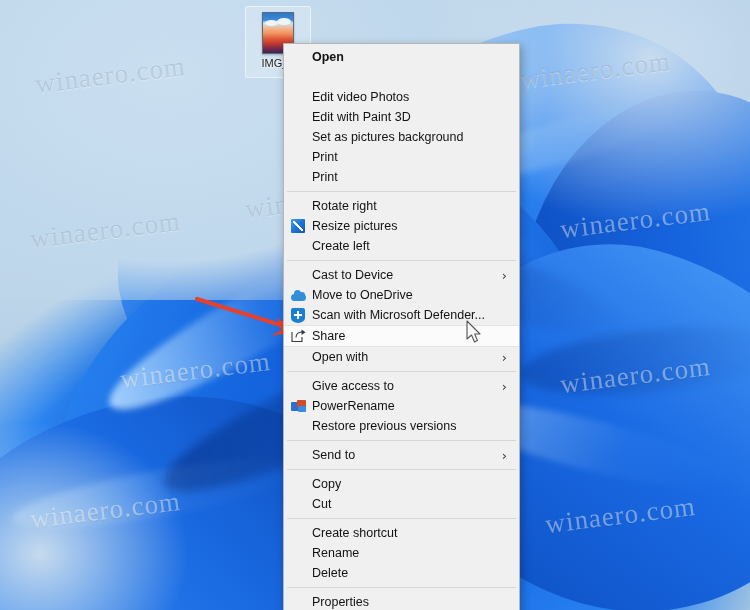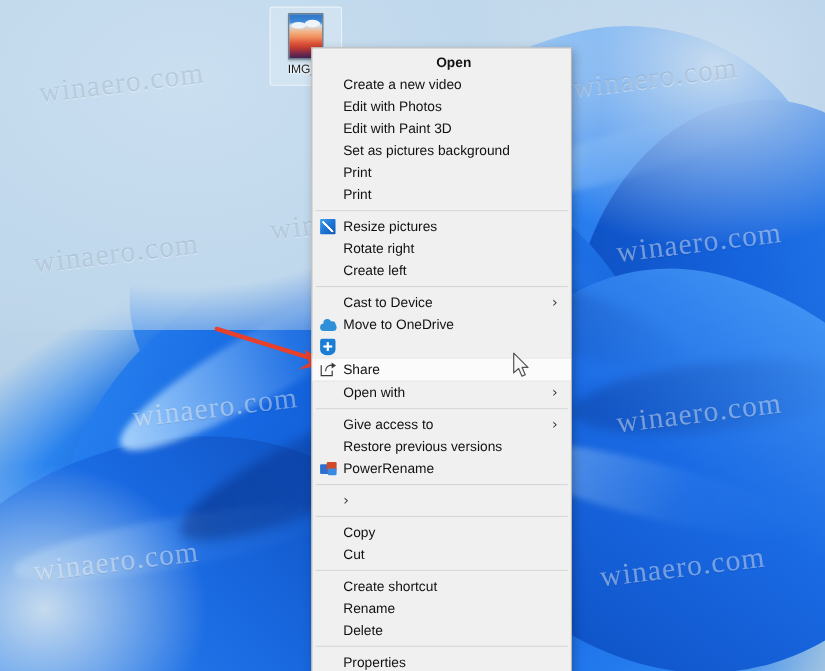--- a/index.html
+++ b/index.html
@@ -234,21 +234,21 @@
     height: 20px;
     display: flex;
     align-items: center;
     justify-content: center;
   }
   .mi-label {
     flex: 1;
     overflow: hidden;
     text-overflow: ellipsis;
   }
-  .mi.bold .mi-label { font-weight: bold; text-align: center; }
+  .mi.bold .mi-label { font-weight: bold; }
   .mi .chev {
     font-size: 13px;
     color: #3a3a3a;
     padding-right: 6px;
     line-height: 1;
     font-family: "DejaVu Sans", sans-serif;
   }
   .mi.hl {
     background: #fbfbfb;
     border-top: 1px solid #e4e4e4;
@@ -379,54 +379,53 @@
   </svg>
 
   <div class="ctx-menu">
 
     <div class="mi bold">
       <span class="mi-icon"></span>
       <span class="mi-label">Open</span>
     </div>
     <div class="mi">
       <span class="mi-icon"></span>
-      <span class="mi-label">Create a new video</span>
-    </div>
-    <div class="mi">
-      <span class="mi-icon"></span>
-      <span class="mi-label">Edit with Photos</span>
+    </div>
+    <div class="mi">
+      <span class="mi-icon"></span>
+      <span class="mi-label">Edit video Photos</span>
     </div>
     <div class="mi">
       <span class="mi-icon"></span>
       <span class="mi-label">Edit with Paint 3D</span>
     </div>
     <div class="mi">
       <span class="mi-icon"></span>
       <span class="mi-label">Set as pictures background</span>
     </div>
     <div class="mi">
       <span class="mi-icon"></span>
       <span class="mi-label">Print</span>
     </div>
     <div class="mi">
       <span class="mi-icon"></span>
       <span class="mi-label">Print</span>
     </div>
 
     <div class="sep"></div>
 
+    <div class="mi">
+      <span class="mi-icon"></span>
+      <span class="mi-label">Rotate right</span>
+    </div>
     <div class="mi">
       <span class="mi-icon">
           <span class="ic-resize"></span>
         </span>
       <span class="mi-label">Resize pictures</span>
-    </div>
-    <div class="mi">
-      <span class="mi-icon"></span>
-      <span class="mi-label">Rotate right</span>
     </div>
     <div class="mi">
       <span class="mi-icon"></span>
       <span class="mi-label">Create left</span>
     </div>
 
     <div class="sep"></div>
 
     <div class="mi">
       <span class="mi-icon"></span>
@@ -440,20 +439,21 @@
             <i class="b"></i>
             <i class="c"></i>
           </span>
       </span>
       <span class="mi-label">Move to OneDrive</span>
     </div>
     <div class="mi">
       <span class="mi-icon">
           <span class="ic-shield"></span>
         </span>
+      <span class="mi-label">Scan with Microsoft Defender...</span>
     </div>
     <div class="mi hl">
       <span class="mi-icon">
         <svg width="15" height="14" viewBox="0 0 15 14">
           <path d="M1,3 L1,12.5 L11,12.5 L11,8" fill="none" stroke="#3a3a3a" stroke-width="1.1"></path>
           <path d="M5,8.5 C5,4.5 8,3 11.5,3" fill="none" stroke="#3a3a3a" stroke-width="1.1"></path>
           <polygon points="10.5,0.5 14.5,3.3 10.5,6" fill="#3a3a3a"></polygon>
         </svg>
       </span>
       <span class="mi-label">Share</span>
@@ -465,38 +465,39 @@
     </div>
 
     <div class="sep"></div>
 
     <div class="mi">
       <span class="mi-icon"></span>
       <span class="mi-label">Give access to</span>
       <span class="chev">›</span>
     </div>
     <div class="mi">
-      <span class="mi-icon"></span>
-      <span class="mi-label">Restore previous versions</span>
-    </div>
-    <div class="mi">
       <span class="mi-icon">
         <span class="ic-prename">
             <i class="r1"></i>
             <i class="r2"></i>
             <i class="r3"></i>
           </span>
       </span>
       <span class="mi-label">PowerRename</span>
     </div>
-
-    <div class="sep"></div>
-
-    <div class="mi">
-      <span class="mi-icon"></span>
+    <div class="mi">
+      <span class="mi-icon"></span>
+      <span class="mi-label">Restore previous versions</span>
+    </div>
+
+    <div class="sep"></div>
+
+    <div class="mi">
+      <span class="mi-icon"></span>
+      <span class="mi-label">Send to</span>
       <span class="chev">›</span>
     </div>
 
     <div class="sep"></div>
 
     <div class="mi">
       <span class="mi-icon"></span>
       <span class="mi-label">Copy</span>
     </div>
     <div class="mi">

